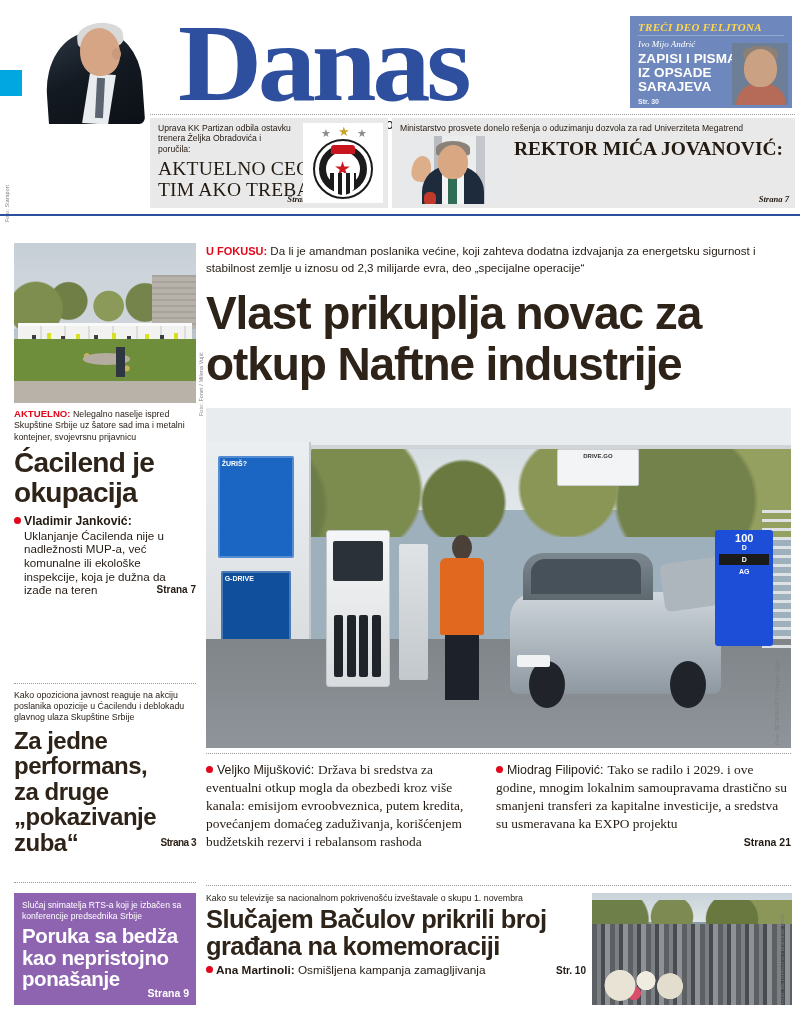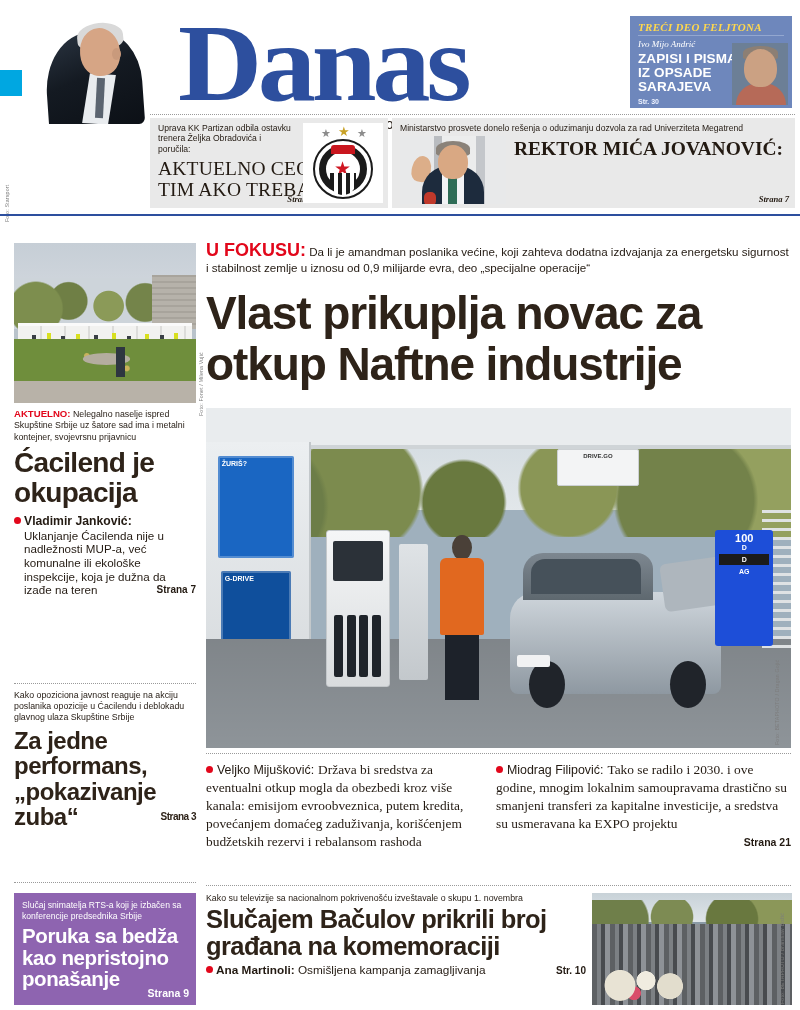--- a/index.html
+++ b/index.html
@@ -233,21 +233,21 @@
   #tents .guy { position:absolute; left:56%; bottom:16%; width:9px; height:30px; background:#2e3640; }
   #cred-tents { left:198px; top:330px; height:86px; }
 
   
   #fokus {
     left:206px; top:243px; width:585px;
   }
   #fokus .kick {
     font-size:11.6px; line-height:15.5px; color:#231a12;
   }
-  #fokus .kick b { color:#e2071b; font-weight:700; font-size:18px; }
+  #fokus .kick b { color:#e2071b; font-weight:700; font-size:11px; }
   #main-hl {
     left:206px; top:288px; width:585px;
     font-weight:700; font-size:46px; line-height:51px; letter-spacing:-1.1px;
     color:#2e2319;
   }
 
   
   #col-left { left:14px; top:408px; width:182px; }
   #aktuelno .kick { font-size:8.8px; line-height:11.4px; }
   #aktuelno .kick b { color:#e2071b; font-weight:700; font-size:9.6px; }
@@ -525,21 +525,21 @@
     <div class="grass"></div>
     <div class="oval"></div>
     <div class="guy"></div>
     <div class="path"></div>
   </div>
   <div class="abs vcred" id="cred-tents">Foto: Fonet / Milena Vujić</div>
 
   <div class="abs" id="fokus">
     <div class="kick">
       <b>U FOKUSU:</b>
-      <span>Da li je amandman poslanika većine, koji zahteva dodatna izdvajanja za energetsku sigurnost i stabilnost zemlje u iznosu od 0,9 milijarde evra, deo „specijalne operacije“</span>
+      <span>Da li je amandman poslanika većine, koji zahteva dodatna izdvajanja za energetsku sigurnost i stabilnost zemlje u iznosu od 2,3 milijarde evra, deo „specijalne operacije“</span>
     </div>
   </div>
 
   <div class="abs" id="main-hl">
     <div>Vlast prikuplja novac za</div>
     <div>otkup Naftne industrije</div>
   </div>
 
   <div class="abs" id="col-left">
     <div id="aktuelno">
@@ -561,20 +561,21 @@
     </div>
   </div>
 
   <div class="abs dots" id="rule-l1"></div>
 
   <div class="abs" id="perf">
     <div class="kick">Kako opoziciona javnost reaguje na akciju poslanika opozicije u Ćacilendu i deblokadu glavnog ulaza Skupštine Srbije</div>
     <div class="hl">
       <div>Za jedne</div>
       <div>performans,</div>
+      <div>za druge</div>
       <div>„pokazivanje</div>
       <div style="position:relative;">
         <span>zuba“</span>
         <span class="pg">Strana 3</span>
       </div>
     </div>
   </div>
 
   <div class="abs dots" id="rule-l2"></div>
 
@@ -634,21 +635,21 @@
 
   <div class="abs dots" id="rule-q"></div>
 
   <div class="quote abs" id="quote-1">
     <span class="dot"></span><span class="nm">Veljko Mijušković:</span>
     <span class="tx">Država bi sredstva za eventualni otkup mogla da obezbedi kroz više kanala: emisijom evroobveznica, putem kredita, povećanjem domaćeg zaduživanja, korišćenjem budžetskih rezervi i rebalansom rashoda</span>
   </div>
 
   <div class="quote abs" id="quote-2">
     <span class="dot"></span><span class="nm">Miodrag Filipović:</span>
-    <span class="tx">Tako se radilo i 2030. i ove godine, mnogim lokalnim samoupravama drastično su smanjeni transferi za kapitalne investicije, a sredstva su usmeravana ka EXPO projektu</span>
+    <span class="tx">Tako se radilo i 2029. i ove godine, mnogim lokalnim samoupravama drastično su smanjeni transferi za kapitalne investicije, a sredstva su usmeravana ka EXPO projektu</span>
     <span class="pg">Strana 21</span>
   </div>
 
   <div class="abs dots" id="rule-b"></div>
 
   <div class="abs" id="bottom">
     <div class="kick">Kako su televizije sa nacionalnom pokrivenošću izveštavale o skupu 1. novembra</div>
     <div class="hl">
       <div>Slučajem Bačulov prikrili broj</div>
       <div>građana na komemoraciji</div>

